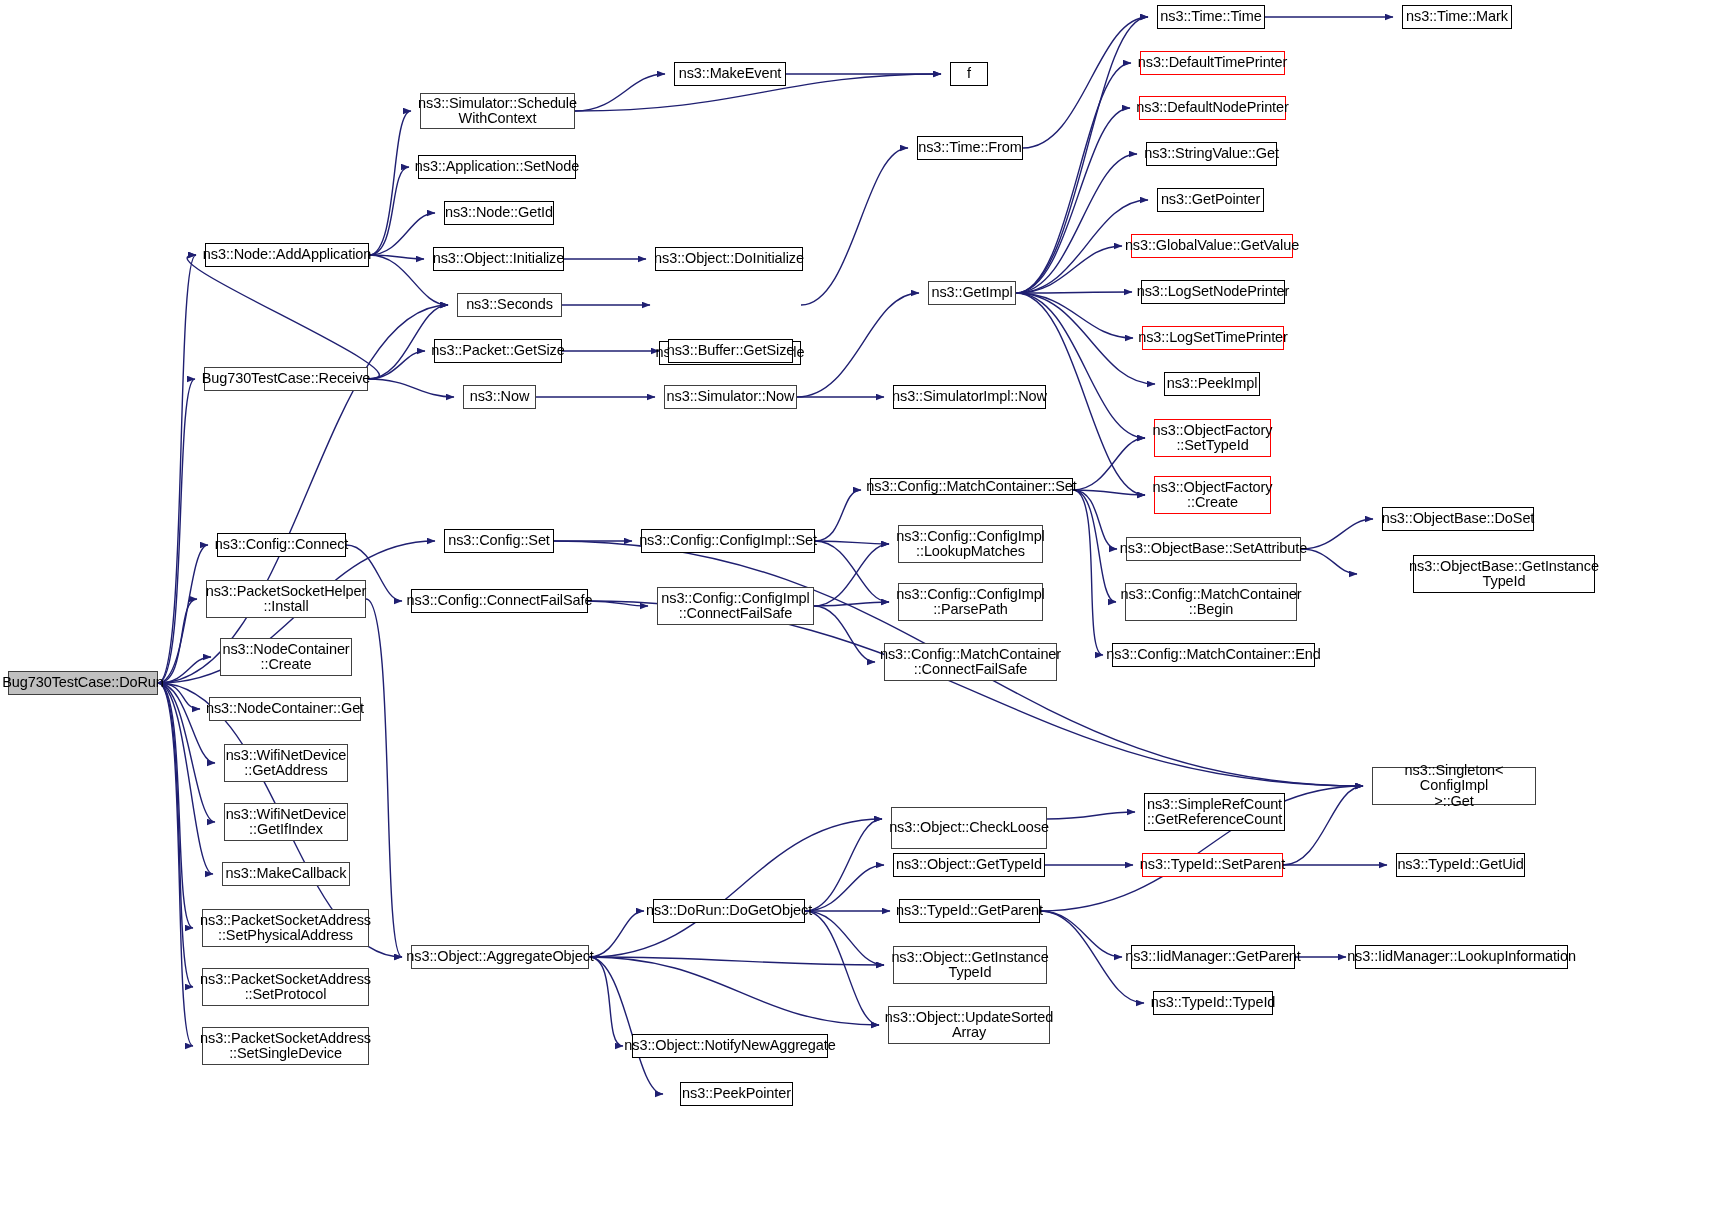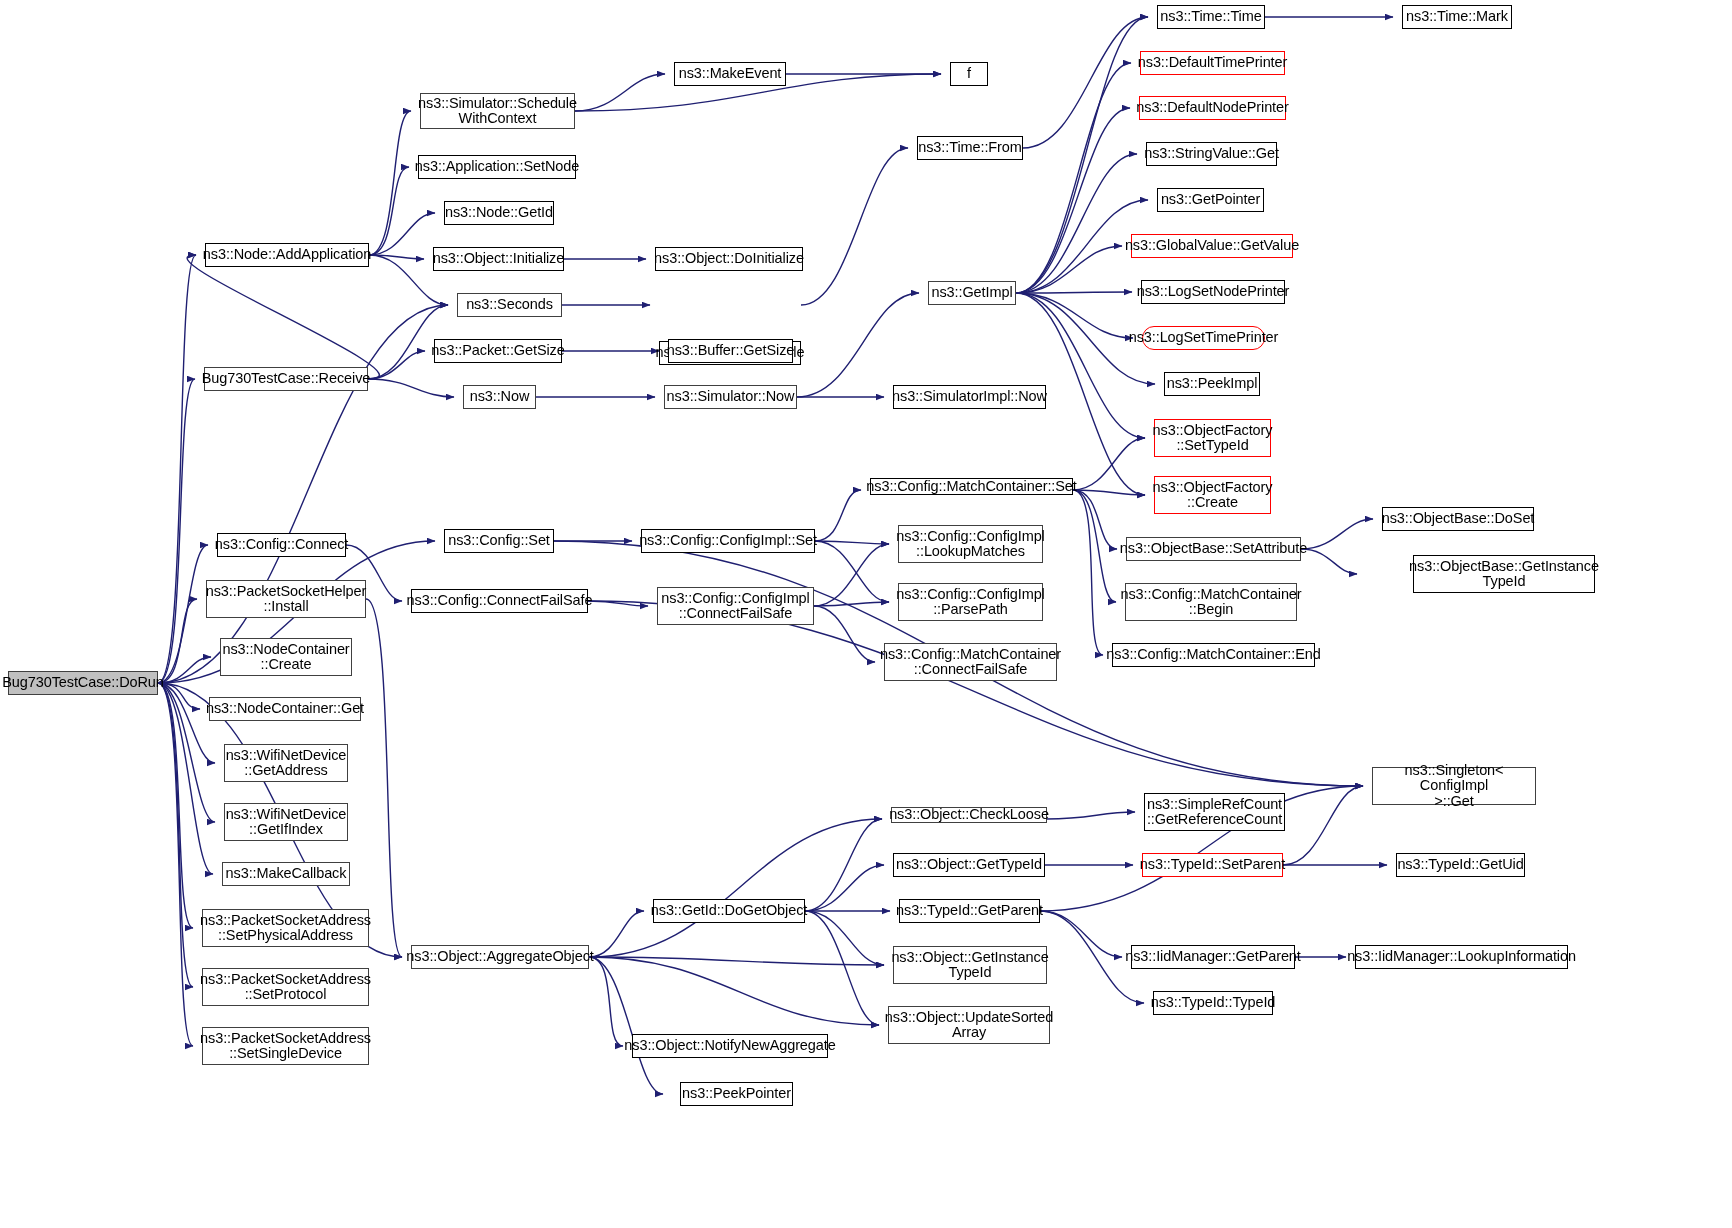--- a/index.html
+++ b/index.html
@@ -168,21 +168,21 @@
     <div class="node" style="left: 917px; top: 136px; width: 106px; height: 24px;">ns3::Time::From</div>
     <div class="node thick" style="left: 928px; top: 281px; width: 88px; height: 24px;">ns3::GetImpl</div>
     <div class="node" style="left: 893px; top: 385px; width: 153px; height: 24px;">ns3::SimulatorImpl::Now</div>
     <div class="node" style="left: 1157px; top: 5px; width: 108px; height: 24px;">ns3::Time::Time</div>
     <div class="node red" style="left: 1140px; top: 51px; width: 145px; height: 24px;">ns3::DefaultTimePrinter</div>
     <div class="node red" style="left: 1139px; top: 96px; width: 147px; height: 24px;">ns3::DefaultNodePrinter</div>
     <div class="node" style="left: 1146px; top: 142px; width: 131px; height: 24px;">ns3::StringValue::Get</div>
     <div class="node" style="left: 1157px; top: 188px; width: 107px; height: 24px;">ns3::GetPointer</div>
     <div class="node red" style="left: 1131px; top: 234px; width: 162px; height: 24px;">ns3::GlobalValue::GetValue</div>
     <div class="node" style="left: 1141px; top: 280px; width: 144px; height: 24px;">ns3::LogSetNodePrinter</div>
-    <div class="node red" style="left: 1142px; top: 326px; width: 123px; height: 24px; border-radius: 12px;">ns3::LogSetTimePrinter</div>
+    <div class="node red" style="left: 1142px; top: 326px; width: 142px; height: 24px;">ns3::LogSetTimePrinter</div>
     <div class="node" style="left: 1164px; top: 372px; width: 96px; height: 24px;">ns3::PeekImpl</div>
     <div class="node red" style="left: 1154px; top: 419px; width: 117px; height: 38px;">ns3::ObjectFactory
 ::SetTypeId</div>
     <div class="node red" style="left: 1154px; top: 476px; width: 117px; height: 38px;">ns3::ObjectFactory
 ::Create</div>
     <div class="node" style="left: 217px; top: 533px; width: 129px; height: 24px;">ns3::Config::Connect</div>
     <div class="node thick" style="left: 206px; top: 580px; width: 160px; height: 38px;">ns3::PacketSocketHelper
 ::Install</div>
     <div class="node thick" style="left: 220px; top: 638px; width: 132px; height: 38px;">ns3::NodeContainer
 ::Create</div>
@@ -213,24 +213,24 @@
     <div class="node thick" style="left: 1126px; top: 537px; width: 175px; height: 24px;">ns3::ObjectBase::SetAttribute</div>
     <div class="node thick" style="left: 1125px; top: 583px; width: 172px; height: 38px;">ns3::Config::MatchContainer
 ::Begin</div>
     <div class="node" style="left: 1112px; top: 643px; width: 203px; height: 24px;">ns3::Config::MatchContainer::End</div>
     <div class="node" style="left: 1382px; top: 507px; width: 152px; height: 24px;">ns3::ObjectBase::DoSet</div>
     <div class="node" style="left: 1413px; top: 555px; width: 182px; height: 38px;">ns3::ObjectBase::GetInstance
 TypeId</div>
     <div class="node thick" style="left: 1372px; top: 767px; width: 164px; height: 38px;">ns3::Singleton&lt; ConfigImpl
 &gt;::Get</div>
     <div class="node thick" style="left: 411px; top: 945px; width: 178px; height: 24px;">ns3::Object::AggregateObject</div>
-    <div class="node" style="left: 653px; top: 899px; width: 152px; height: 24px;">ns3::GetId::DoGetObject</div>
+    <div class="node" style="left: 653px; top: 899px; width: 152px; height: 24px;">ns3::DoRun::DoGetObject</div>
     <div class="node" style="left: 632px; top: 1034px; width: 196px; height: 24px;">ns3::Object::NotifyNewAggregate</div>
     <div class="node" style="left: 672px; top: 1082px; width: 113px; height: 24px; margin-left: 8px;">ns3::PeekPointer</div>
-    <div class="node thick" style="left: 891px; top: 807px; width: 156px; height: 16px;">ns3::Object::CheckLoose</div>
+    <div class="node thick" style="left: 891px; top: 807px; width: 156px; height: 42px;">ns3::Object::CheckLoose</div>
     <div class="node" style="left: 893px; top: 853px; width: 152px; height: 24px;">ns3::Object::GetTypeId</div>
     <div class="node" style="left: 899px; top: 899px; width: 141px; height: 24px;">ns3::TypeId::GetParent</div>
     <div class="node thick" style="left: 893px; top: 946px; width: 154px; height: 38px;">ns3::Object::GetInstance
 TypeId</div>
     <div class="node thick" style="left: 888px; top: 1006px; width: 162px; height: 38px;">ns3::Object::UpdateSorted
 Array</div>
     <div class="node" style="left: 1144px; top: 793px; width: 141px; height: 38px;">ns3::SimpleRefCount
 ::GetReferenceCount</div>
     <div class="node red" style="left: 1142px; top: 853px; width: 141px; height: 24px;">ns3::TypeId::SetParent</div>
     <div class="node" style="left: 1131px; top: 945px; width: 164px; height: 24px;">ns3::IidManager::GetParent</div>

